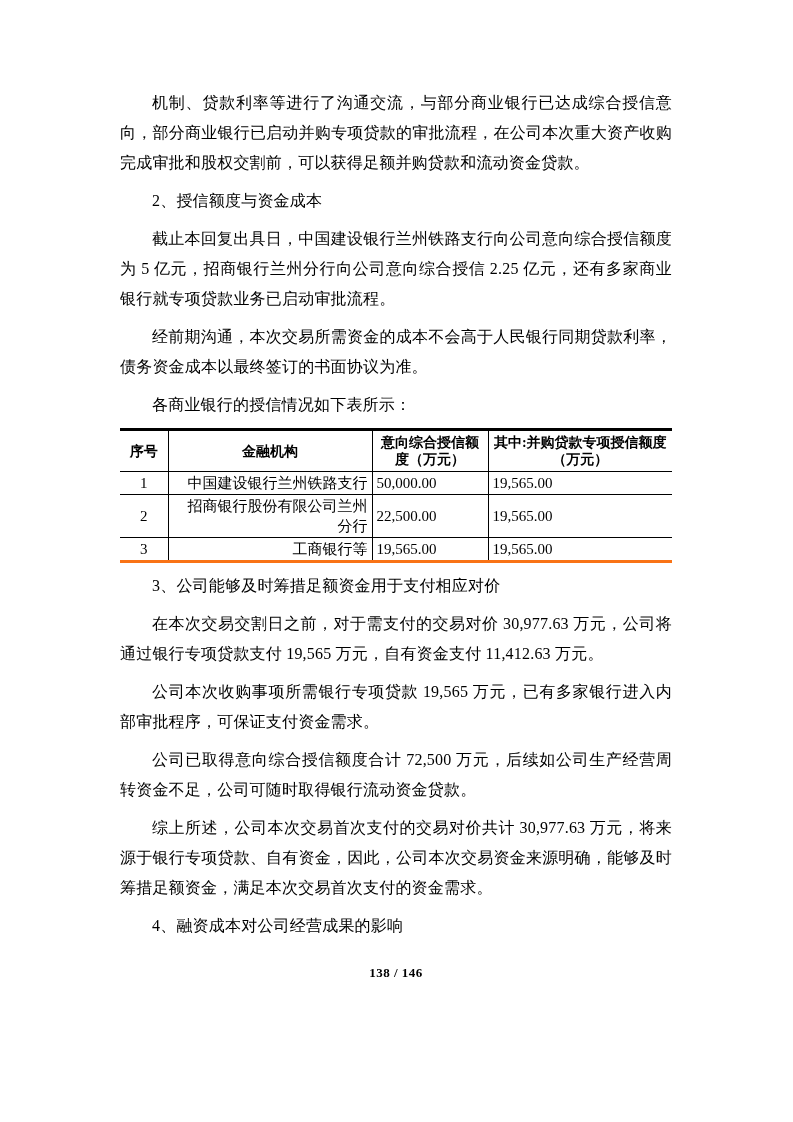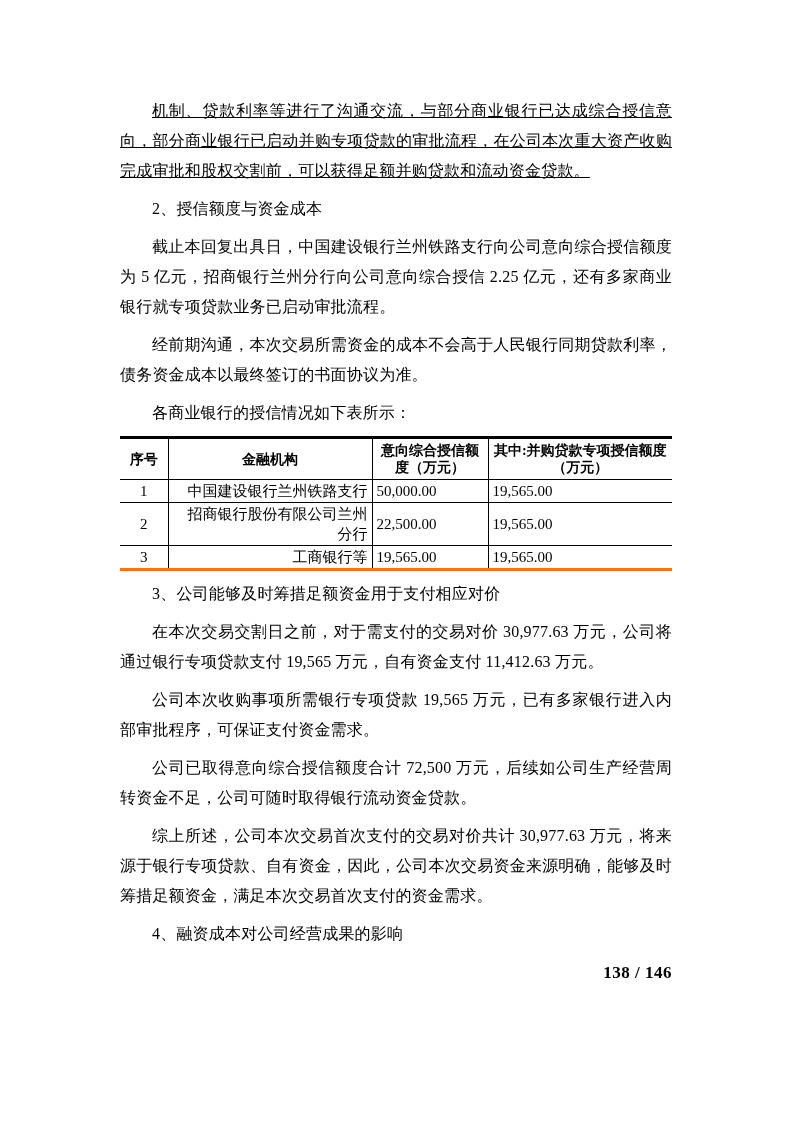--- a/index.html
+++ b/index.html
@@ -18,21 +18,21 @@
     padding: 88px 121px 0 120px;
   }
   .para {
     font-size: 16px;
     line-height: 30px;
     text-align: justify;
     text-indent: 32px;
     margin-top: 8px;
     letter-spacing: 0.2px;
   }
-  .para.first { margin-top: 8px; text-decoration: underline; }
+  .para.first { margin-top: 0; }
   .heading {
     font-size: 16px;
     line-height: 30px;
     text-indent: 32px;
     margin-top: 8px;
     letter-spacing: 0.2px;
   }
   table.credit-table {
     width: 552px;
     border-collapse: collapse;
@@ -60,24 +60,24 @@
     vertical-align: middle;
     padding: 1px 4px;
     border-bottom: 1px solid #000;
   }
   .credit-table tbody tr:last-child td { border-bottom: none; }
   .credit-table th + th, .credit-table td + td { border-left: 1px solid #000; }
   .credit-table td.num { text-align: center; }
   .credit-table td.name { text-align: right; padding-left: 8px; }
   .credit-table td.amount { text-align: left; padding-right: 8px; }
   .footer-pagenum {
-    font-size: 17px;
+    font-size: 13px;
     font-weight: bold;
-    text-align: right;
-    margin-top: 14px;
+    text-align: center;
+    margin-top: 24px;
     letter-spacing: 0.5px;
   }
 </style>
 </head>
 <body>
 
 <div class="page">
 
   <p class="para first">机制、贷款利率等进行了沟通交流，与部分商业银行已达成综合授信意向，部分商业银行已启动并购专项贷款的审批流程，在公司本次重大资产收购完成审批和股权交割前，可以获得足额并购贷款和流动资金贷款。</p>
 

